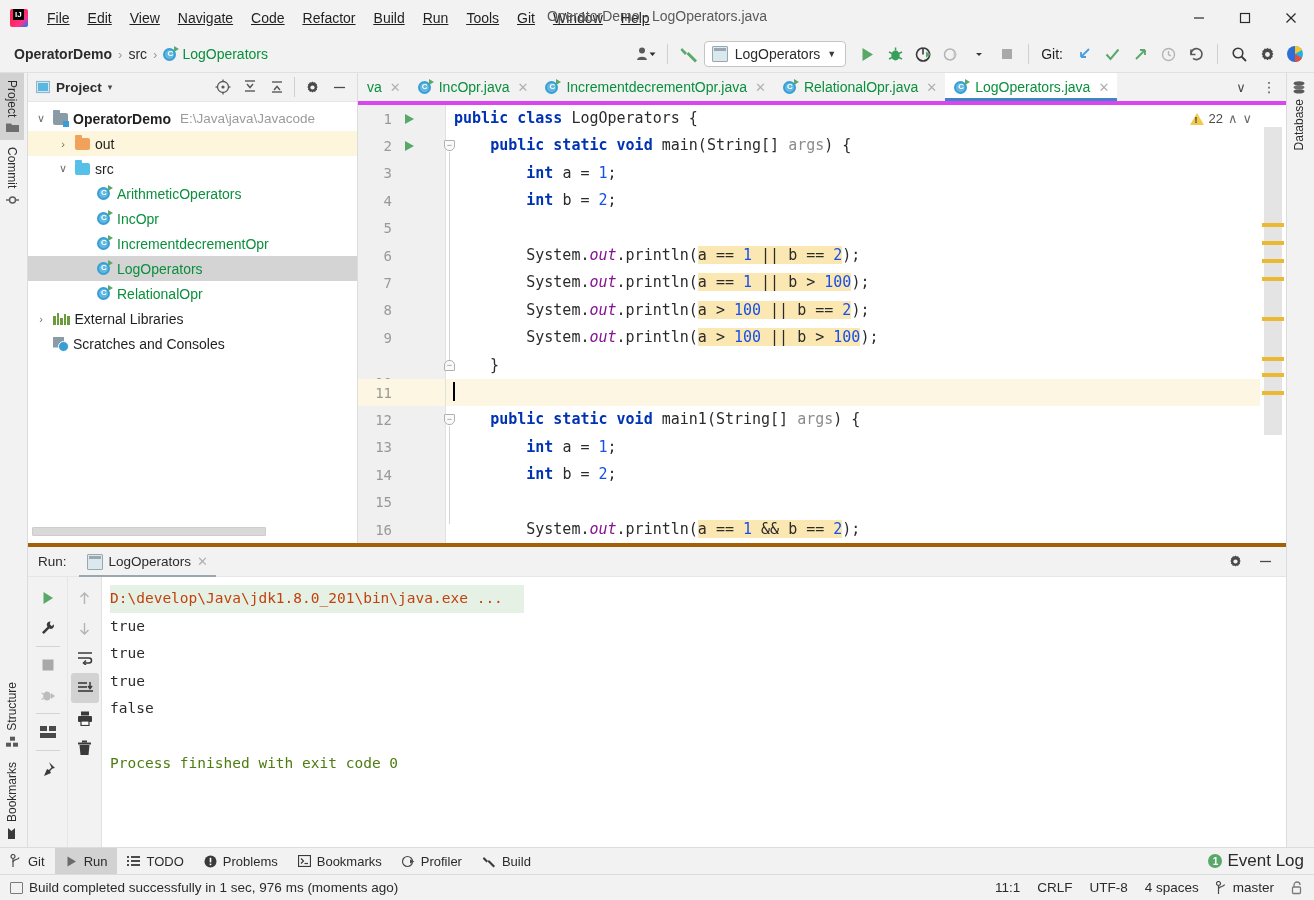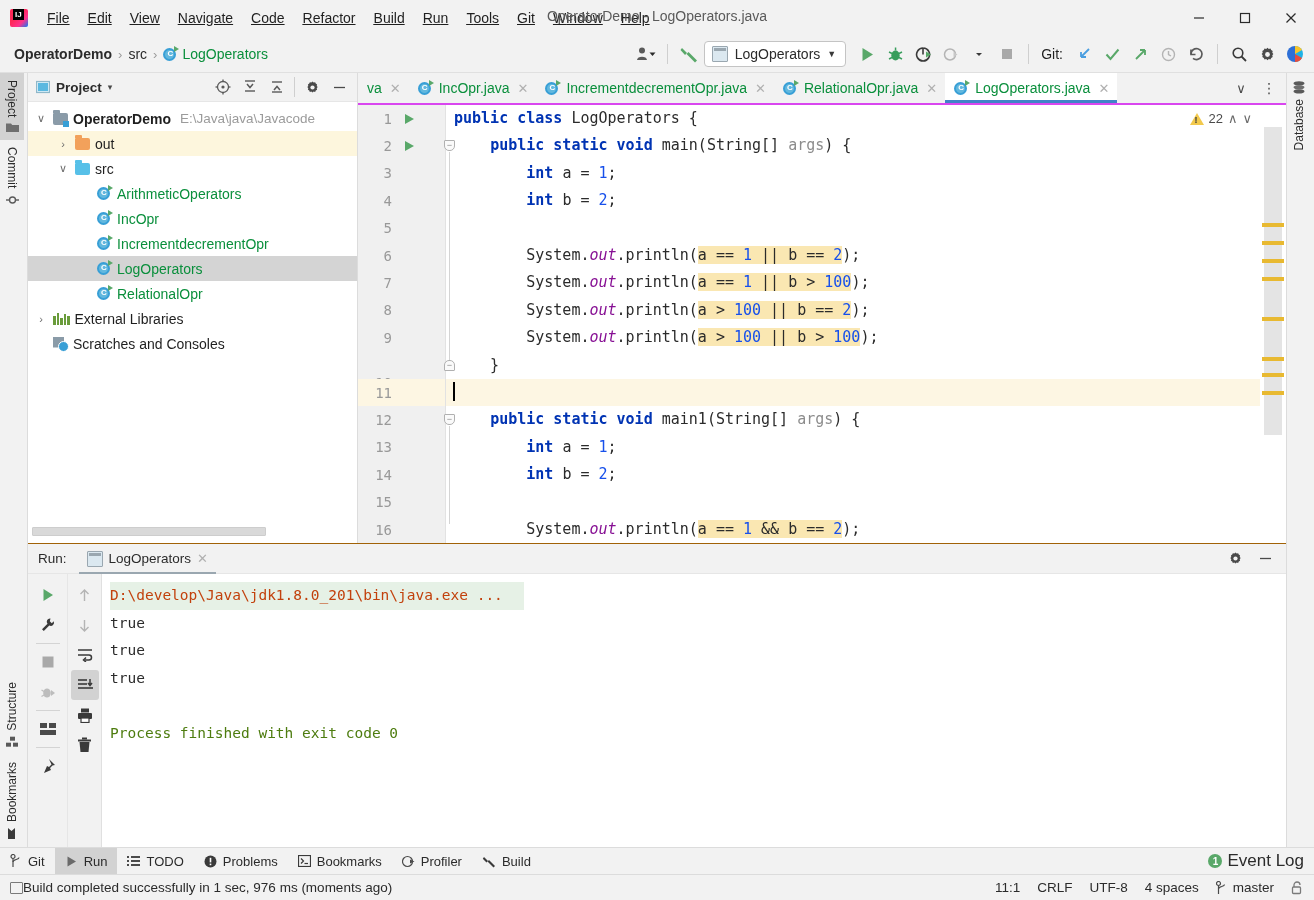--- a/index.html
+++ b/index.html
@@ -165,21 +165,21 @@
     background: #d9d9d9; border: 1px solid #cdcdcd; border-radius: 1px;
   }
 
   
   .editor-area {
     position: absolute; left: 358px; top: 73px; width: 928px; height: 470px;
     background: #fff;
   }
   .tabstrip {
     height: 32px; background: #f2f2f2; display: flex; align-items: stretch;
-    border-bottom: 2px solid #d946ef; overflow: hidden;
+    border-bottom: 4px solid #d946ef; overflow: hidden;
   }
   .tab {
     display: flex; align-items: center; gap: 6px; padding: 0 8px 0 9px;
     font-size: 14px; color: #0a8f3c; position: relative; white-space: nowrap;
     border-right: none;
   }
   .tab.active { background: #fff; }
   .tab.active::after {
     content: ""; position: absolute; left: 0; right: 0; bottom: 0; height: 3px; background: #4083c9;
   }
@@ -241,21 +241,21 @@
 
   .vscroll {
     position: absolute; right: 0; top: 0; width: 26px; height: 438px; background: #fff;
   }
   .vscroll .track { position: absolute; left: 4px; top: 22px; width: 18px; height: 308px; background: #e4e4e4; }
   .vscroll .mark { position: absolute; left: 2px; width: 22px; height: 4px; background: #e8b931; }
 
   
   .runwin {
     position: absolute; left: 28px; top: 543px; width: 1258px; height: 304px;
-    background: #fff; border-top: 1px solid #a16207;
+    background: #fff; border-top: 4px solid #a16207;
   }
   .rw-header {
     height: 30px; background: #f2f2f2; display: flex; align-items: center;
     padding-left: 10px; border-bottom: 1px solid #e6e6e6;
   }
   .rw-title { font-size: 13.5px; margin-right: 12px; }
   .rw-tab {
     display: flex; align-items: center; gap: 6px; font-size: 13.5px;
     padding: 0 8px; height: 30px; position: relative;
   }
@@ -305,21 +305,21 @@
     font-size: 10px; display: flex; align-items: center; justify-content: center;
     margin-right: 5px; font-weight: bold;
   }
 
   
   .statusbar {
     position: absolute; left: 0; top: 874px; width: 1314px; height: 26px;
     background: #f2f2f2; display: flex; align-items: center;
     border-top: 1px solid #dcdcdc; font-size: 13.5px;
   }
-  .sb-msg { display: flex; align-items: center; gap: 0; padding-left: 10px; color: #2b2b2b; }
+  .sb-msg { display: flex; align-items: center; gap: 6px; padding-left: 10px; color: #2b2b2b; }
   .sb-right { margin-left: auto; display: flex; align-items: center; gap: 17px; padding-right: 10px; }
   .msgicon { width: 13px; height: 12px; border: 1.5px solid #7a7a7a; border-radius: 1px; }
 
   svg { display: block; }
 </style>
 </head>
 <body>
 
 <div id="app">
 
@@ -926,20 +926,21 @@
               <path d="M2.5 5 h10 l-1 10 h-8 Z" fill="#3a3a3a"></path>
             </svg>
         </div>
       </div>
 
       <div class="console" id="console">
           <div><span class="cmdline">D:\develop\Java\jdk1.8.0_201\bin\java.exe ...</span></div>
           <div><span class="out">true</span></div>
           <div><span class="out">true</span></div>
           <div><span class="out">true</span></div>
+          <div><span class="out">false</span></div>
           <div>&nbsp;</div>
           <div><span class="finish">Process finished with exit code 0</span></div>
         </div>
     </div>
   </div>
 
   <div class="bottombar" id="bottombar">
       <div class="bb-item">
         <span style="display: flex;">
           <svg width="12" height="14" viewBox="0 0 12 14">

